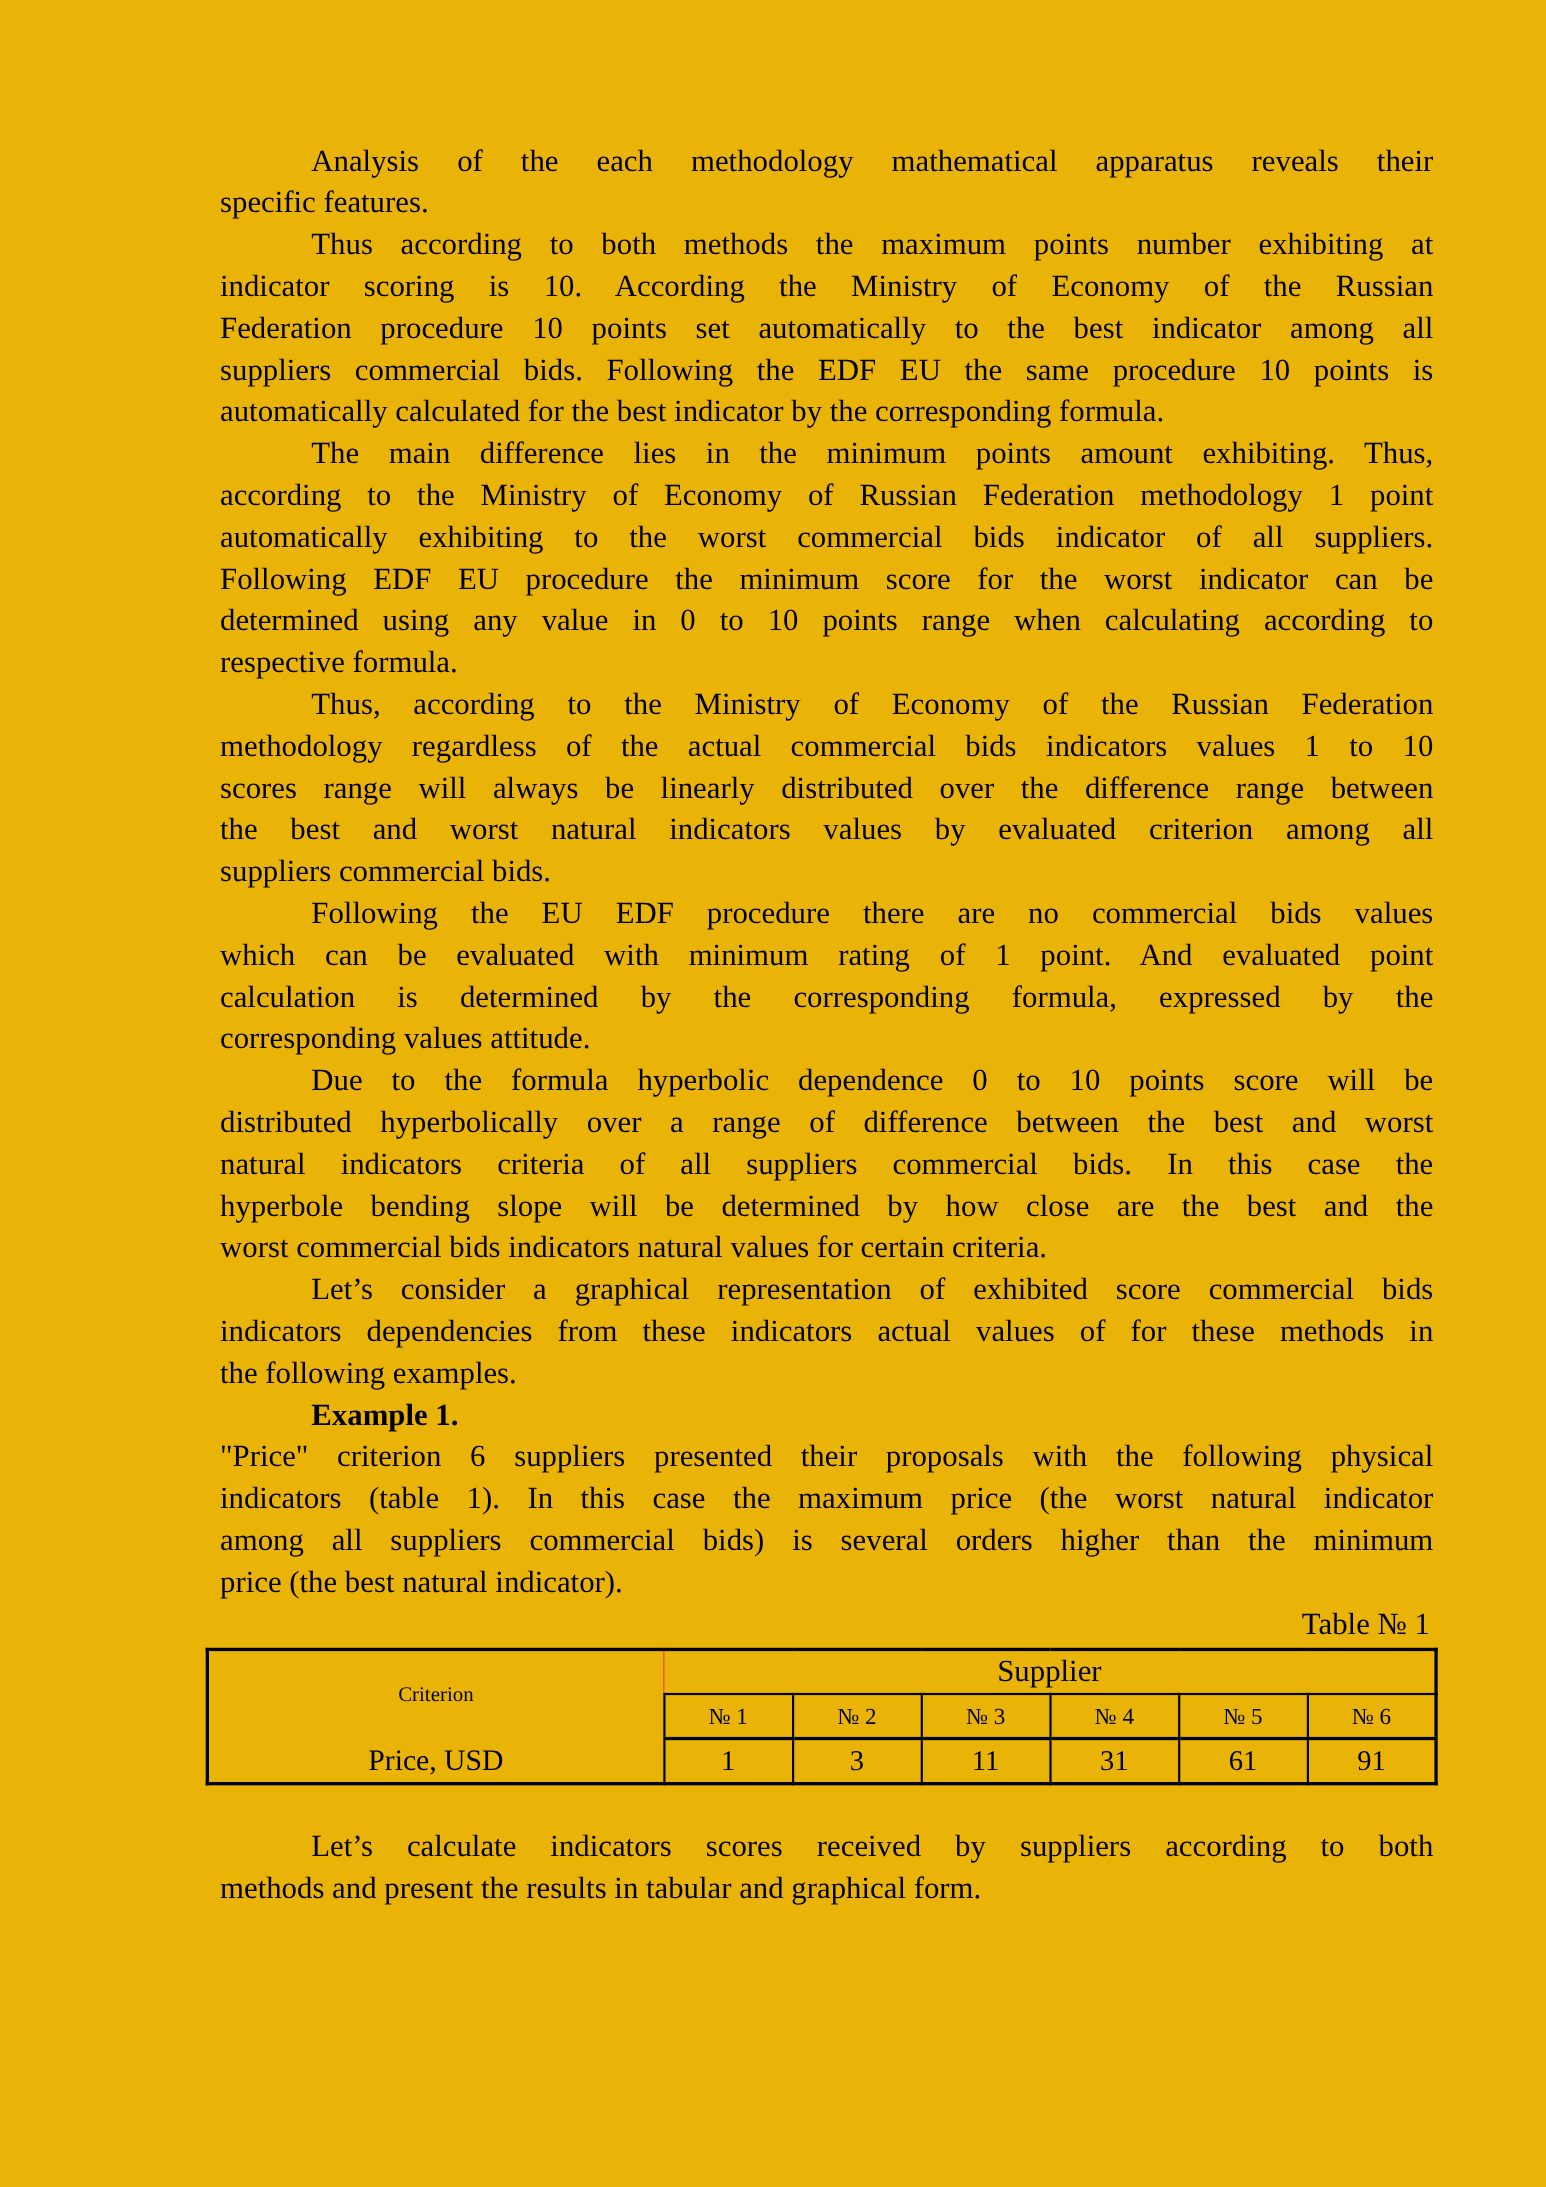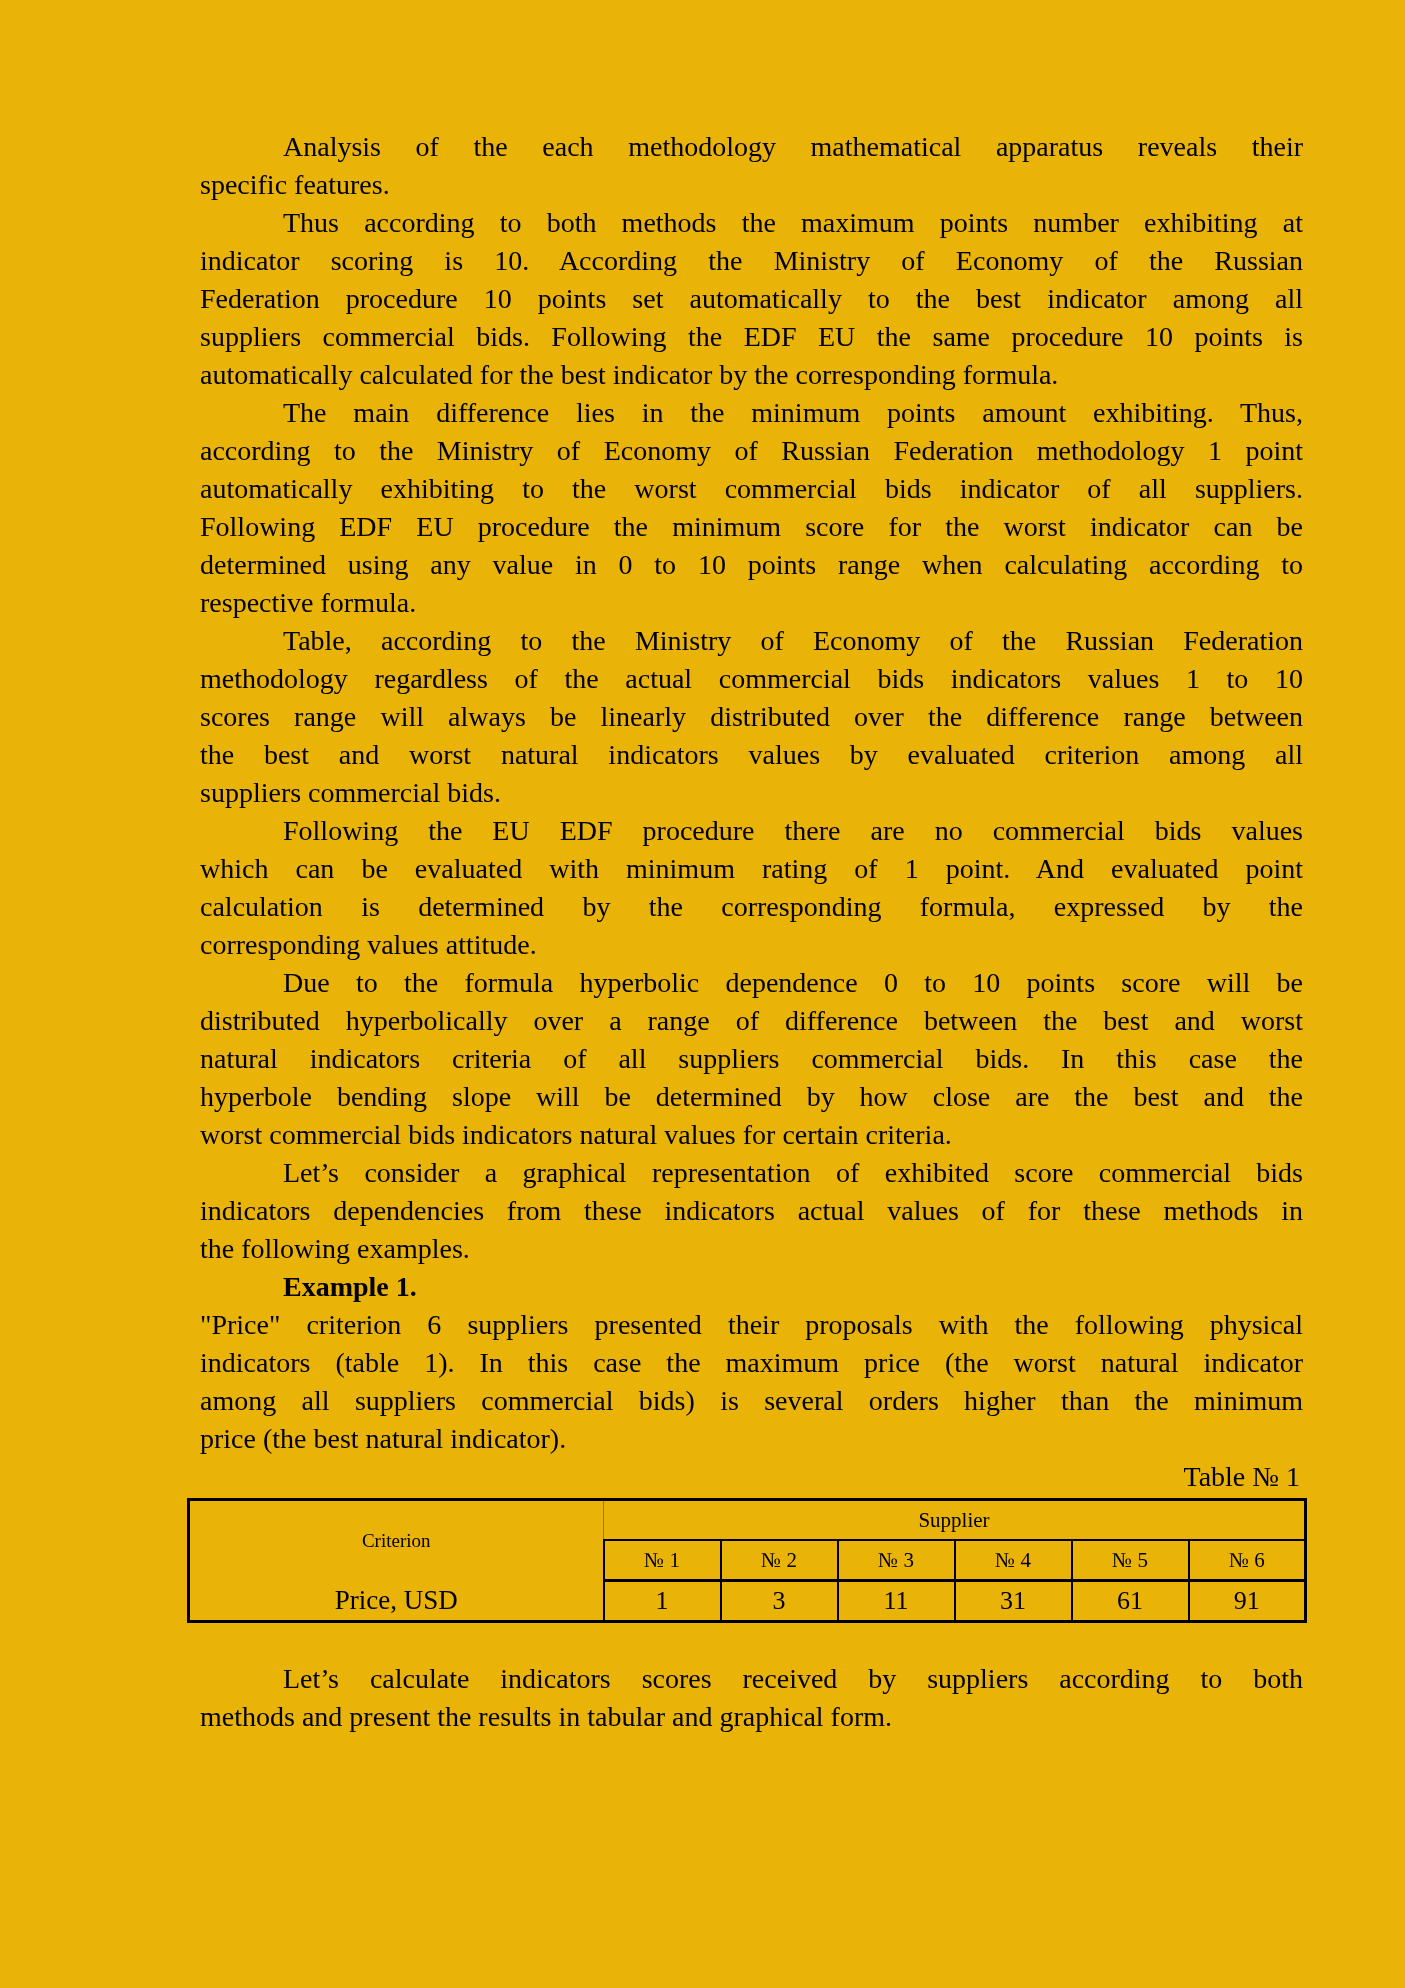--- a/index.html
+++ b/index.html
@@ -60,21 +60,21 @@
   col.c-crit { width: 415px; }
   col.c-sup  { width: 117px; }
   tr.r1 { height: 27px; }
   tr.r2 { height: 27px; }
   tr.r3 { height: 32px; padding-left: 16px; }
   td.crit {
     font-size: 19px;
     border-right: 1px solid #ef4444;
   }
   td.sup {
-    font-size: 21px;
+    font-size: 28px;
     border-bottom: 2px solid #000;
   }
   td.num {
     font-size: 21px;
     border-left: 2px solid #000;
     border-bottom: 3px solid #000;
   }
   td.lbl { font-size: 27px; }
   td.val {
     font-size: 26px;
@@ -104,21 +104,21 @@
     <div class="para">
       <span class="ln ind">The main difference lies in the minimum points amount exhibiting. Thus,</span>
       <span class="ln">according to the Ministry of Economy of Russian Federation methodology 1 point</span>
       <span class="ln">automatically exhibiting to the worst commercial bids indicator of all suppliers.</span>
       <span class="ln">Following EDF EU procedure the minimum score for the worst indicator can be</span>
       <span class="ln">determined using any value in 0 to 10 points range when calculating according to</span>
       <span class="ln end">respective formula.</span>
     </div>
 
     <div class="para">
-      <span class="ln ind">Table, according to the Ministry of Economy of the Russian Federation</span>
+      <span class="ln ind">Thus, according to the Ministry of Economy of the Russian Federation</span>
       <span class="ln">methodology regardless of the actual commercial bids indicators values 1 to 10</span>
       <span class="ln">scores range will always be linearly distributed over the difference range between</span>
       <span class="ln">the best and worst natural indicators values by evaluated criterion among all</span>
       <span class="ln end">suppliers commercial bids.</span>
     </div>
 
     <div class="para">
       <span class="ln ind">Following the EU EDF procedure there are no commercial bids values</span>
       <span class="ln">which can be evaluated with minimum rating of 1 point. And evaluated point</span>
       <span class="ln">calculation is determined by the corresponding formula, expressed by the</span>

